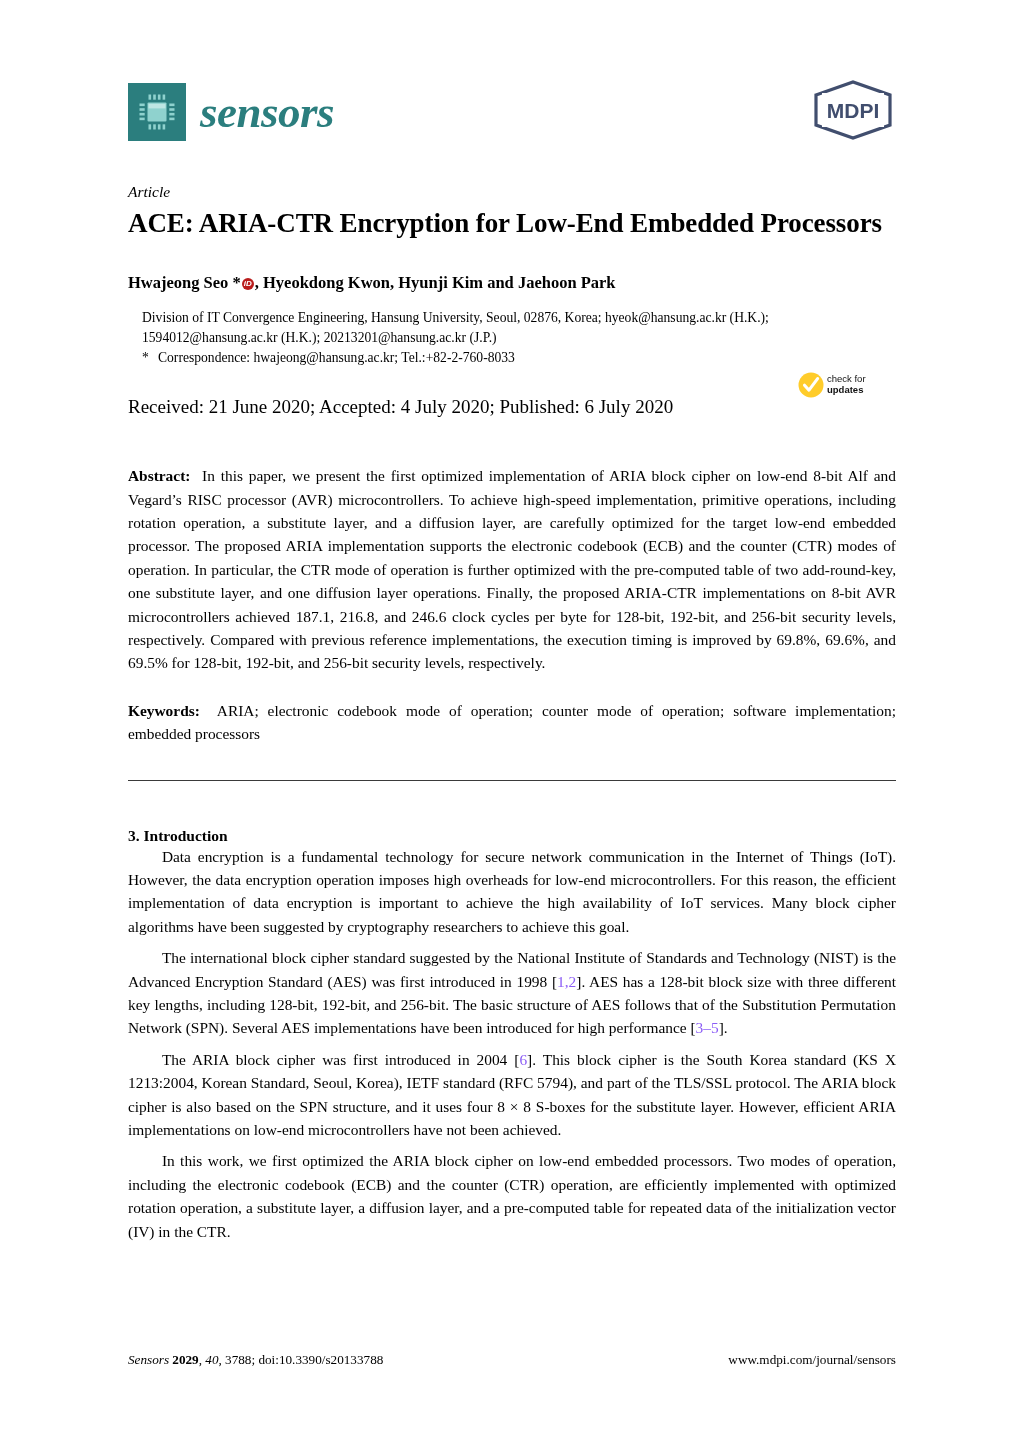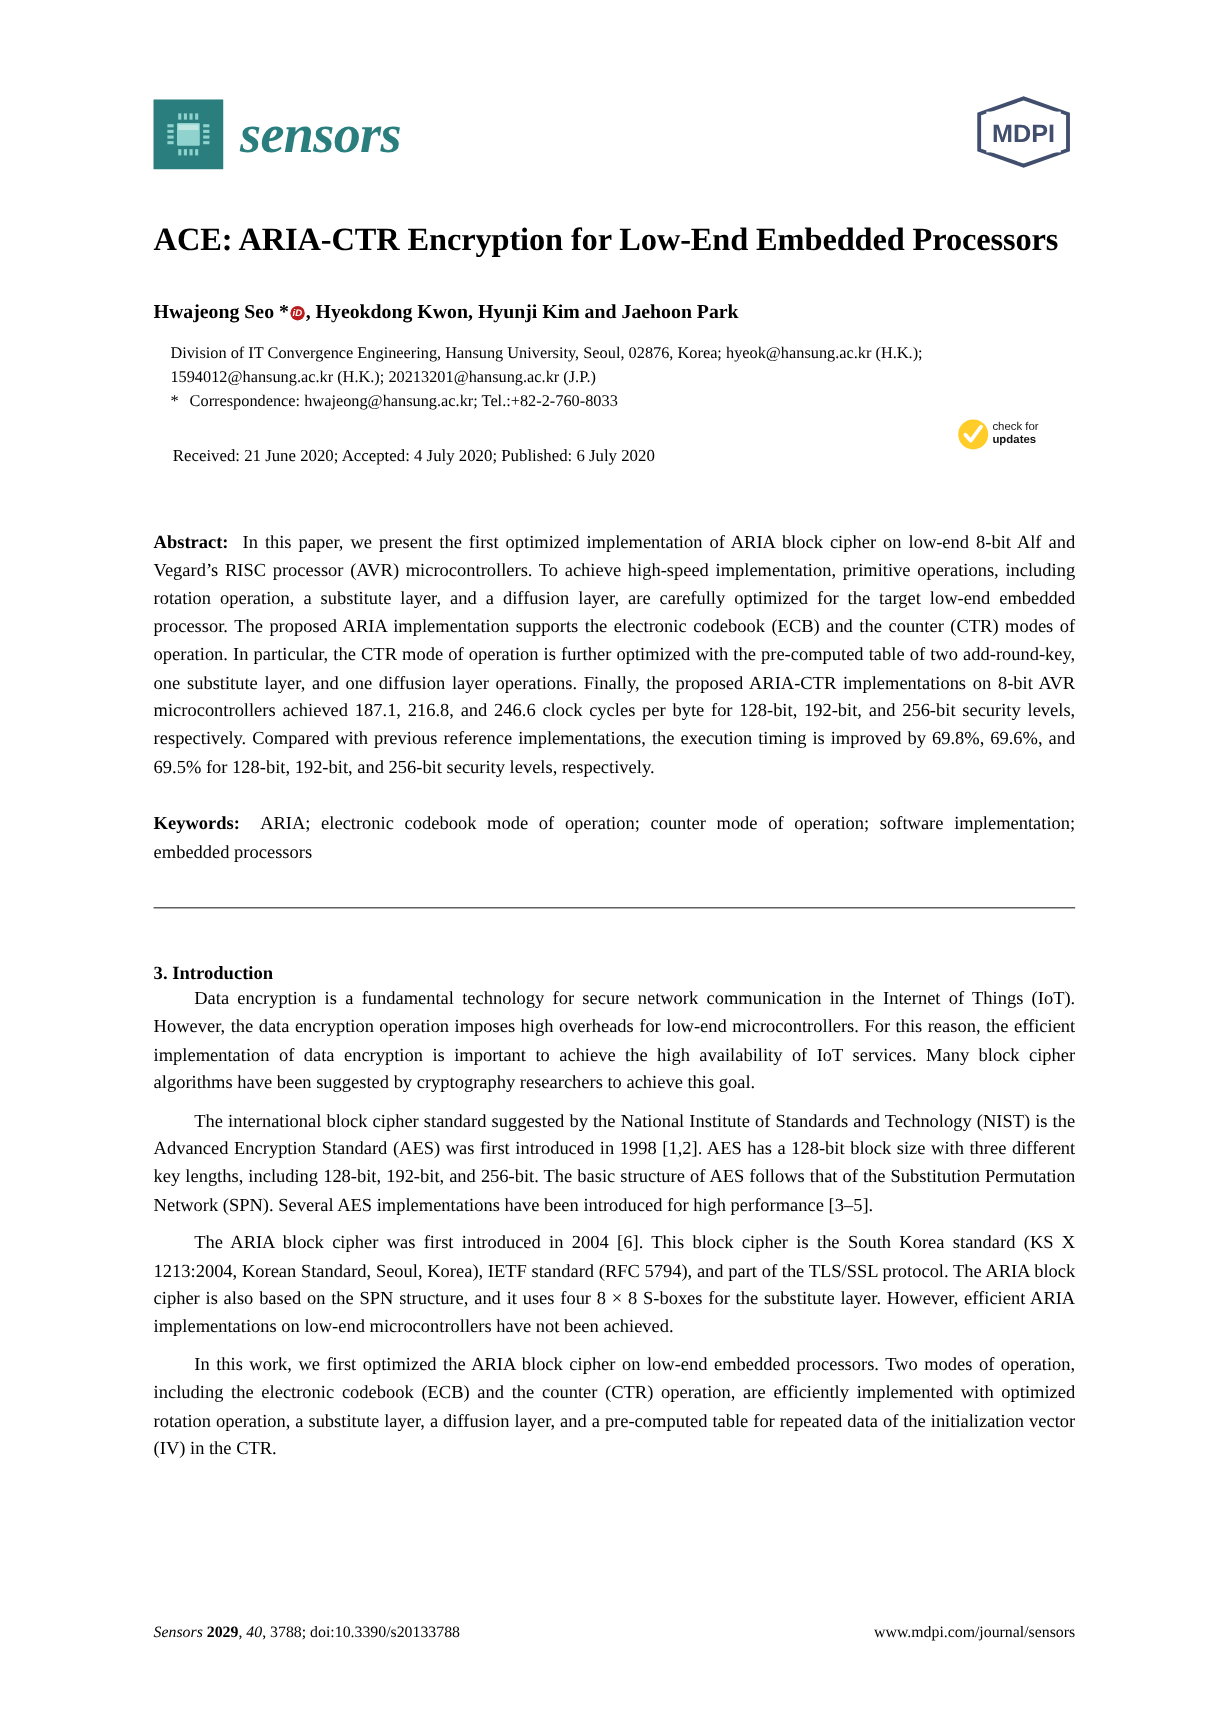--- a/index.html
+++ b/index.html
@@ -118,23 +118,23 @@
     display: flex;
   }
   .affil-corr .star { width: 16px; flex: none; }
 
   .dates-row {
     position: relative;
     margin-top: 26px;
     min-height: 44px;
   }
   .dates {
-    font-size: 14px;
+    font-size: 19px;
     line-height: 1.4;
-    margin: 16px;
+    margin: 0;
   }
   .crossmark {
     position: absolute;
     right: -2px;
     top: -22px;
     display: flex;
     align-items: center;
     width: 100px;
   }
   .crossmark .cm-text {
@@ -178,21 +178,21 @@
   }
   .para {
     font-size: 15.4px;
     line-height: 1.52;
     text-align: justify;
     text-justify: inter-word;
     margin: 8px 0 0 0;
     text-indent: 2.2em;
   }
   .para.tight { margin-top: 0; }
-  .cite { color: #000000; }
+  .cite { color: #8b5cf6; }
 
   
   .footer {
     position: absolute;
     left: 128px;
     top: 1352px;
     width: 768px;
     display: flex;
     justify-content: space-between;
     align-items: baseline;
@@ -243,20 +243,21 @@
 
       <div class="mdpi-logo">
         <svg width="86" height="62" viewBox="0 0 86 62" aria-hidden="true">
           <path d="M6 16 L43 3 L80 16 L80 46 L43 59 L6 46 Z" fill="none" stroke="#414e6e" stroke-width="3.2"></path>
           <rect x="12" y="14" width="62" height="34" fill="#ffffff"></rect>
           <text x="43" y="39" text-anchor="middle" font-family="Liberation Sans, sans-serif" font-size="21" font-weight="bold" fill="#414e6e">MDPI</text>
         </svg>
       </div>
     </div>
 
+    <p class="kicker">Article</p>
     <h1 class="paper-title">ACE: ARIA-CTR Encryption for Low-End Embedded Processors</h1>
 
     <p class="authors">
       <span>Hwajeong Seo *</span><span class="orcid">iD</span><span>, Hyeokdong Kwon, Hyunji Kim and Jaehoon Park</span>
     </p>
 
     <p class="affil">Division of IT Convergence Engineering, Hansung University, Seoul, 02876, Korea; hyeok@hansung.ac.kr (H.K.); 1594012@hansung.ac.kr (H.K.); 20213201@hansung.ac.kr (J.P.)</p>
     <div class="affil-corr">
       <span class="star">*</span>
       <span>Correspondence: hwajeong@hansung.ac.kr; Tel.:+82-2-760-8033</span>

